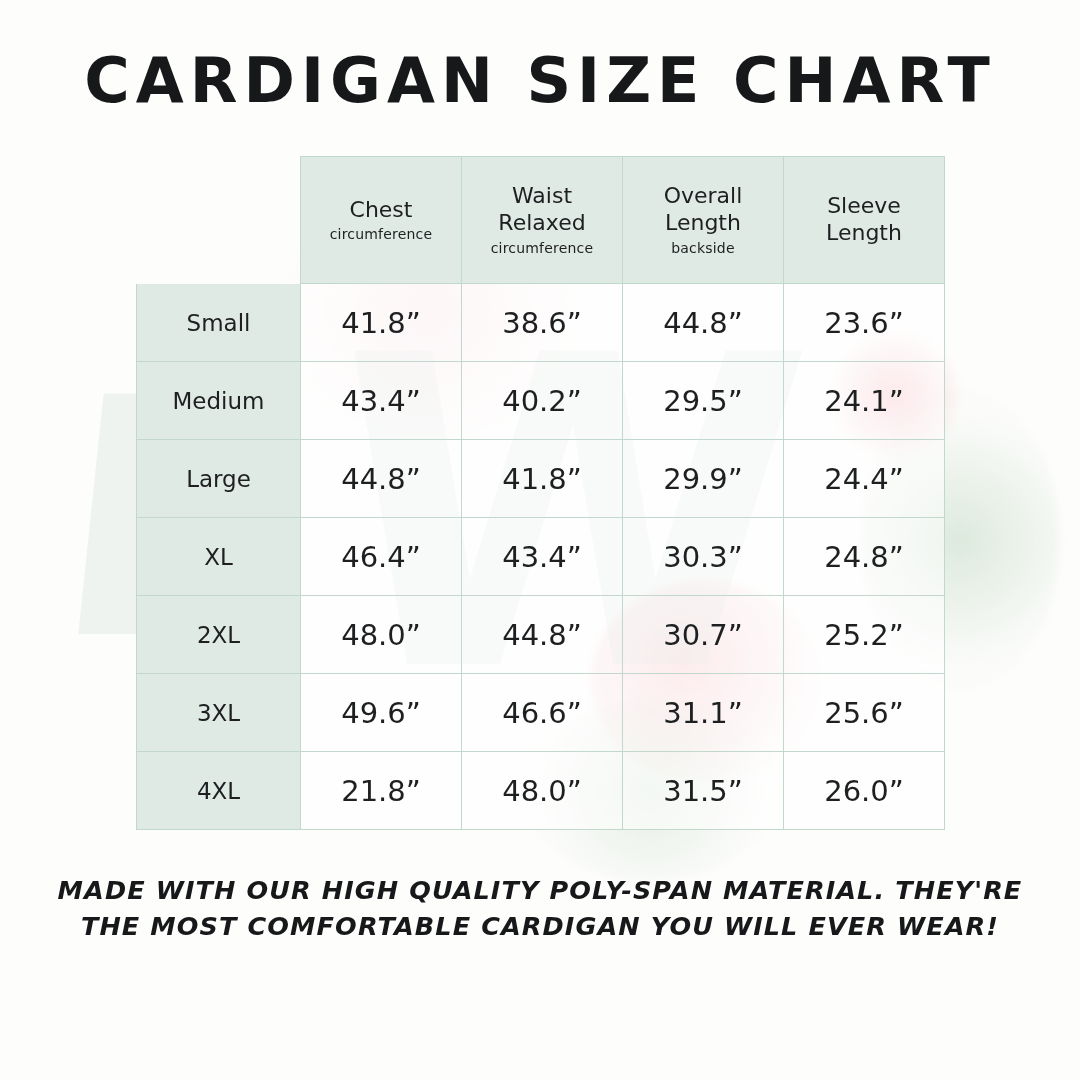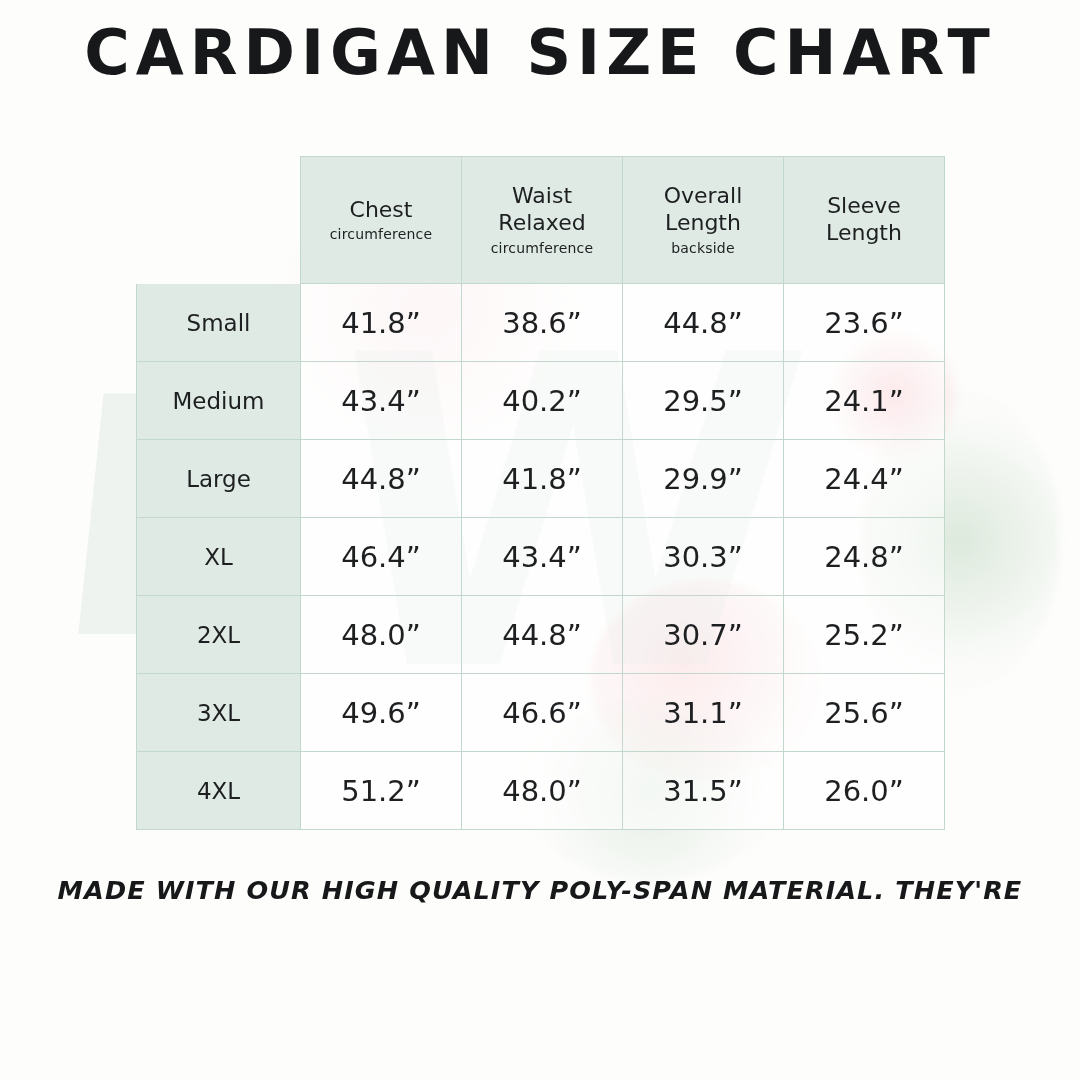--- a/index.html
+++ b/index.html
@@ -70,21 +70,21 @@
   }
   .wm-blob.pink3 {
     left: 280px; top: 180px;
     width: 300px; height: 260px;
     background: radial-gradient(circle at 50% 50%, rgba(248,205,210,0.35), rgba(248,205,210,0.02) 70%);
   }
 
   
   .title {
     position: absolute;
-    top: 16px;
+    top: 44px;
     left: 0;
     width: 1080px;
     text-align: center;
     font-family: "DejaVu Sans", sans-serif;
     font-weight: 700;
     font-size: 62px;
     letter-spacing: 6px;
     color: #17181a;
     white-space: nowrap;
   }
@@ -245,24 +245,25 @@
       </tr>
       <tr>
         <td class="size-label">3XL</td>
         <td>49.6”</td>
         <td>46.6”</td>
         <td>31.1”</td>
         <td>25.6”</td>
       </tr>
       <tr>
         <td class="size-label">4XL</td>
-        <td>51.2”</td>
+        <td>21.8”</td>
         <td>48.0”</td>
         <td>31.5”</td>
         <td>26.0”</td>
       </tr>
     </tbody>
   </table>
 </div>
 
 <div class="note">
   <div>MADE WITH OUR HIGH QUALITY POLY-SPAN MATERIAL. THEY'RE</div>
+  <div>THE MOST COMFORTABLE CARDIGAN YOU WILL EVER WEAR!</div>
 </div>
 
 </body></html>

